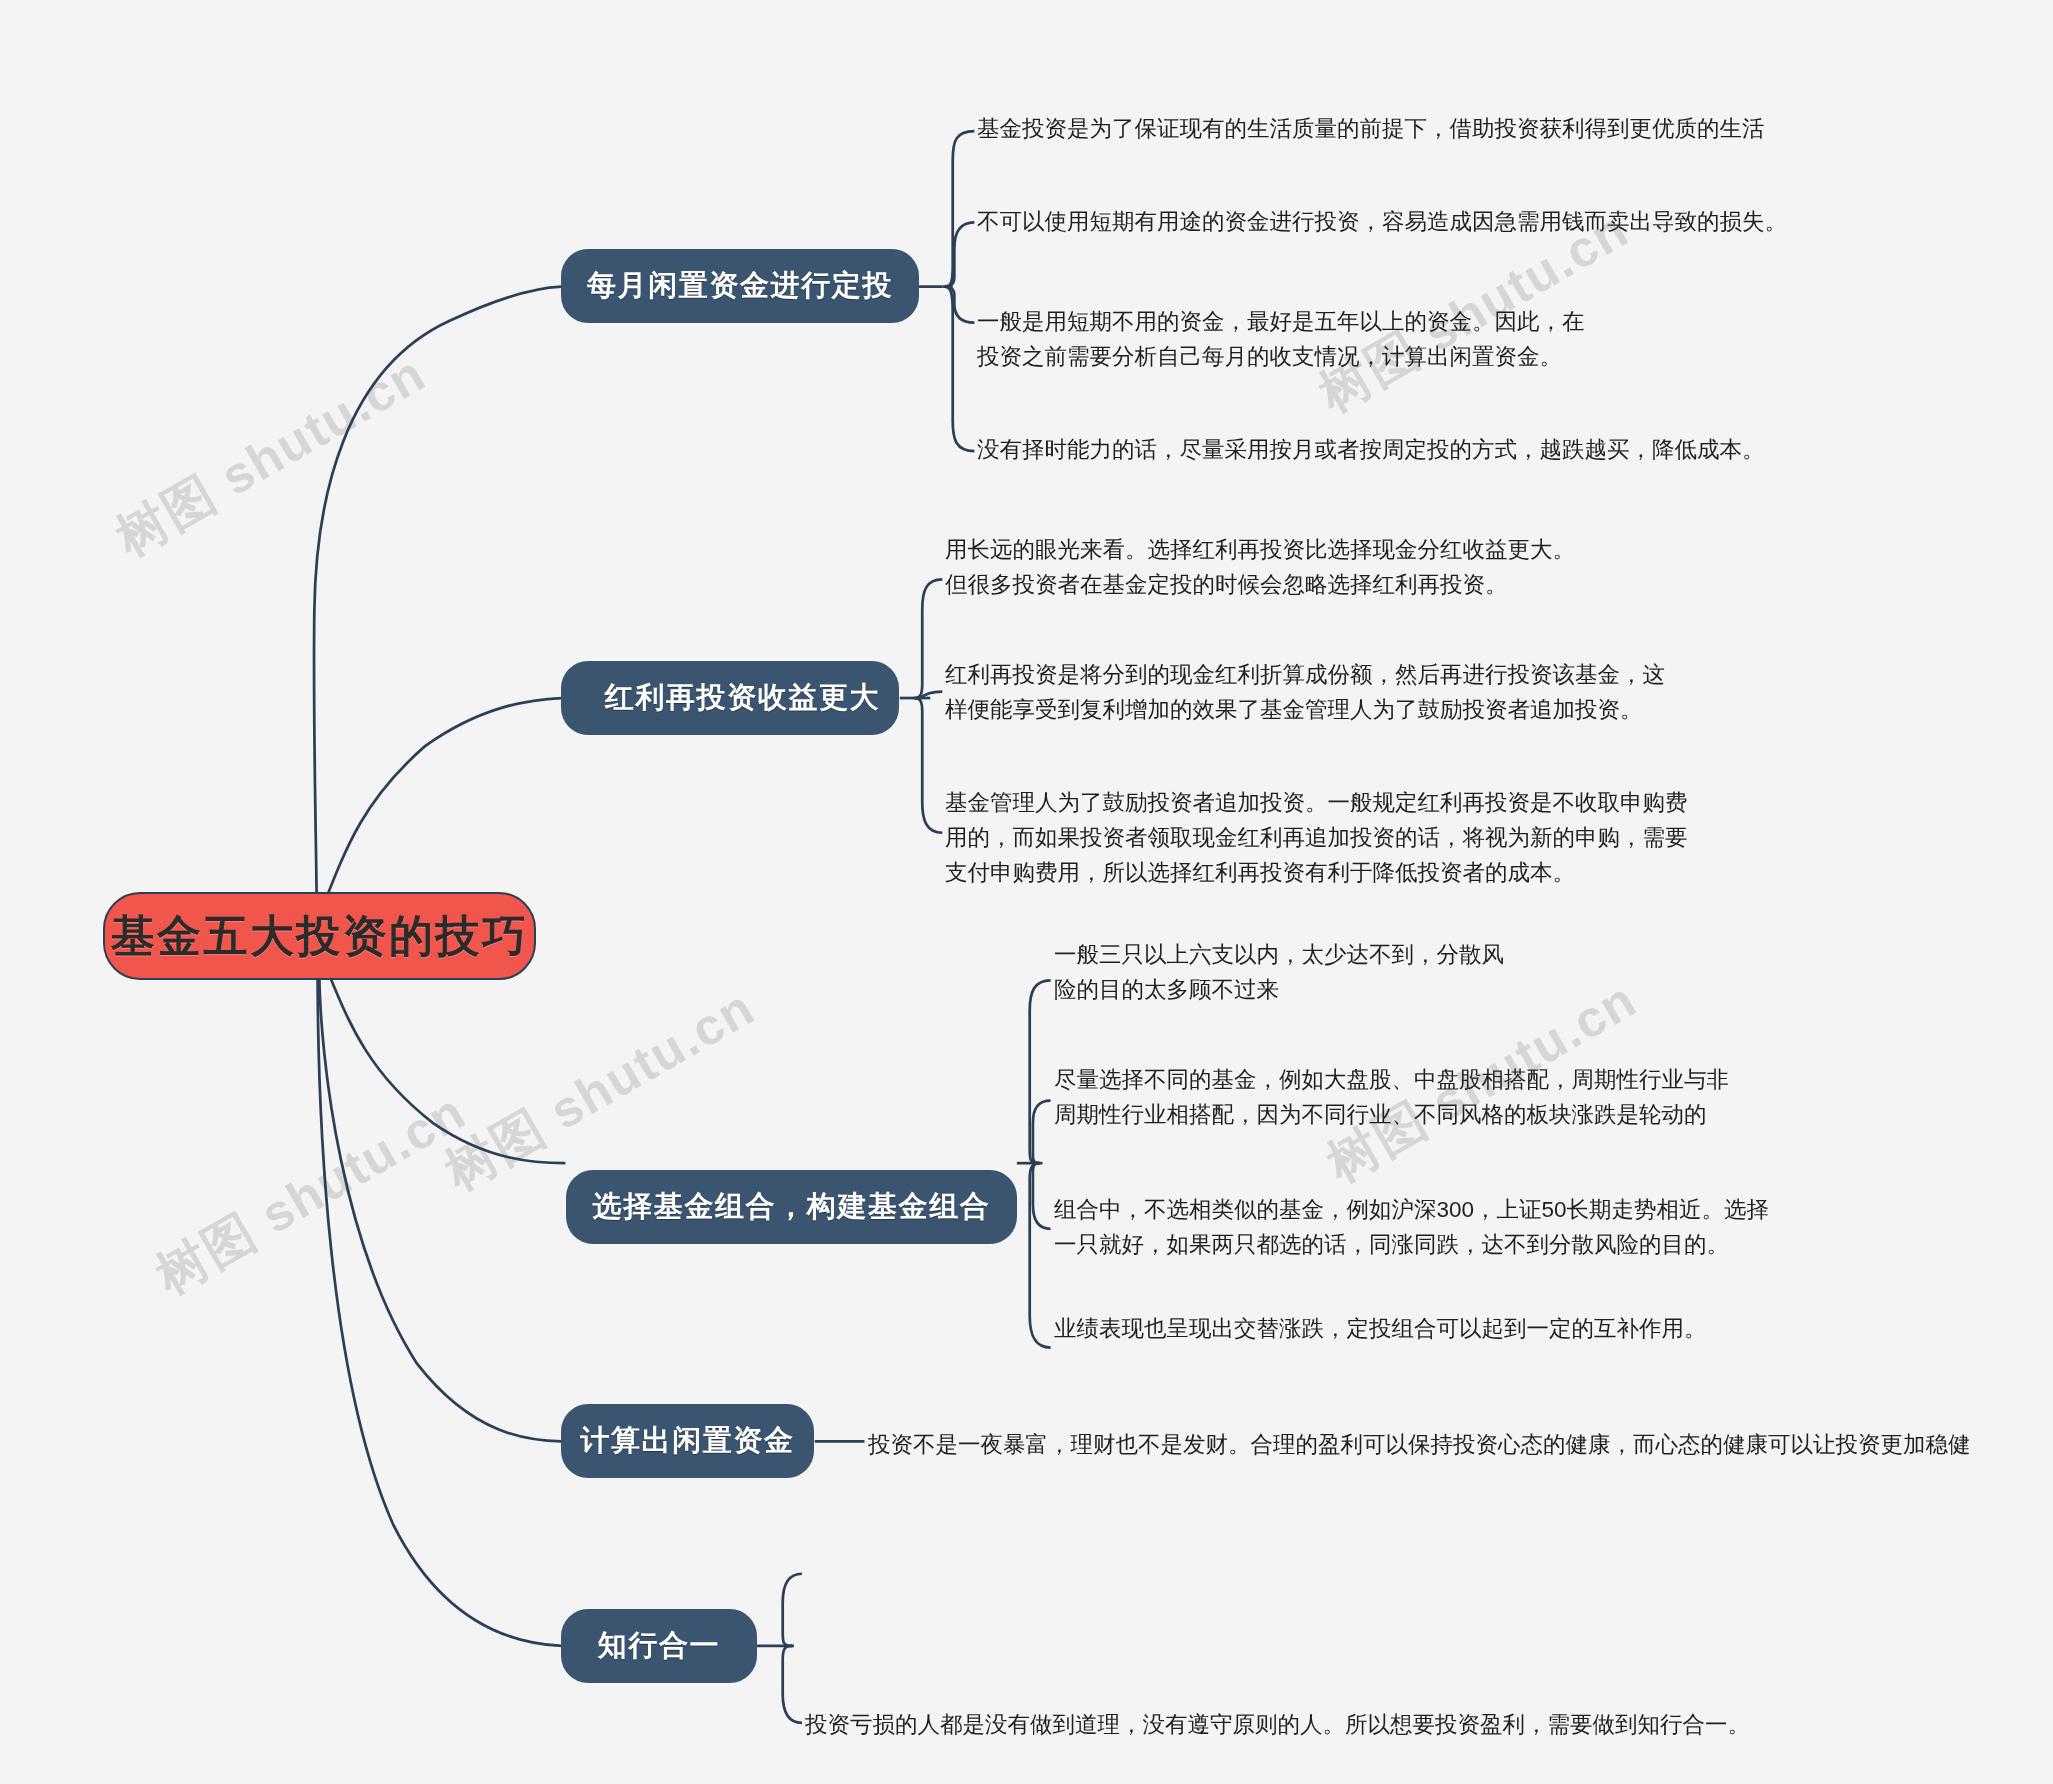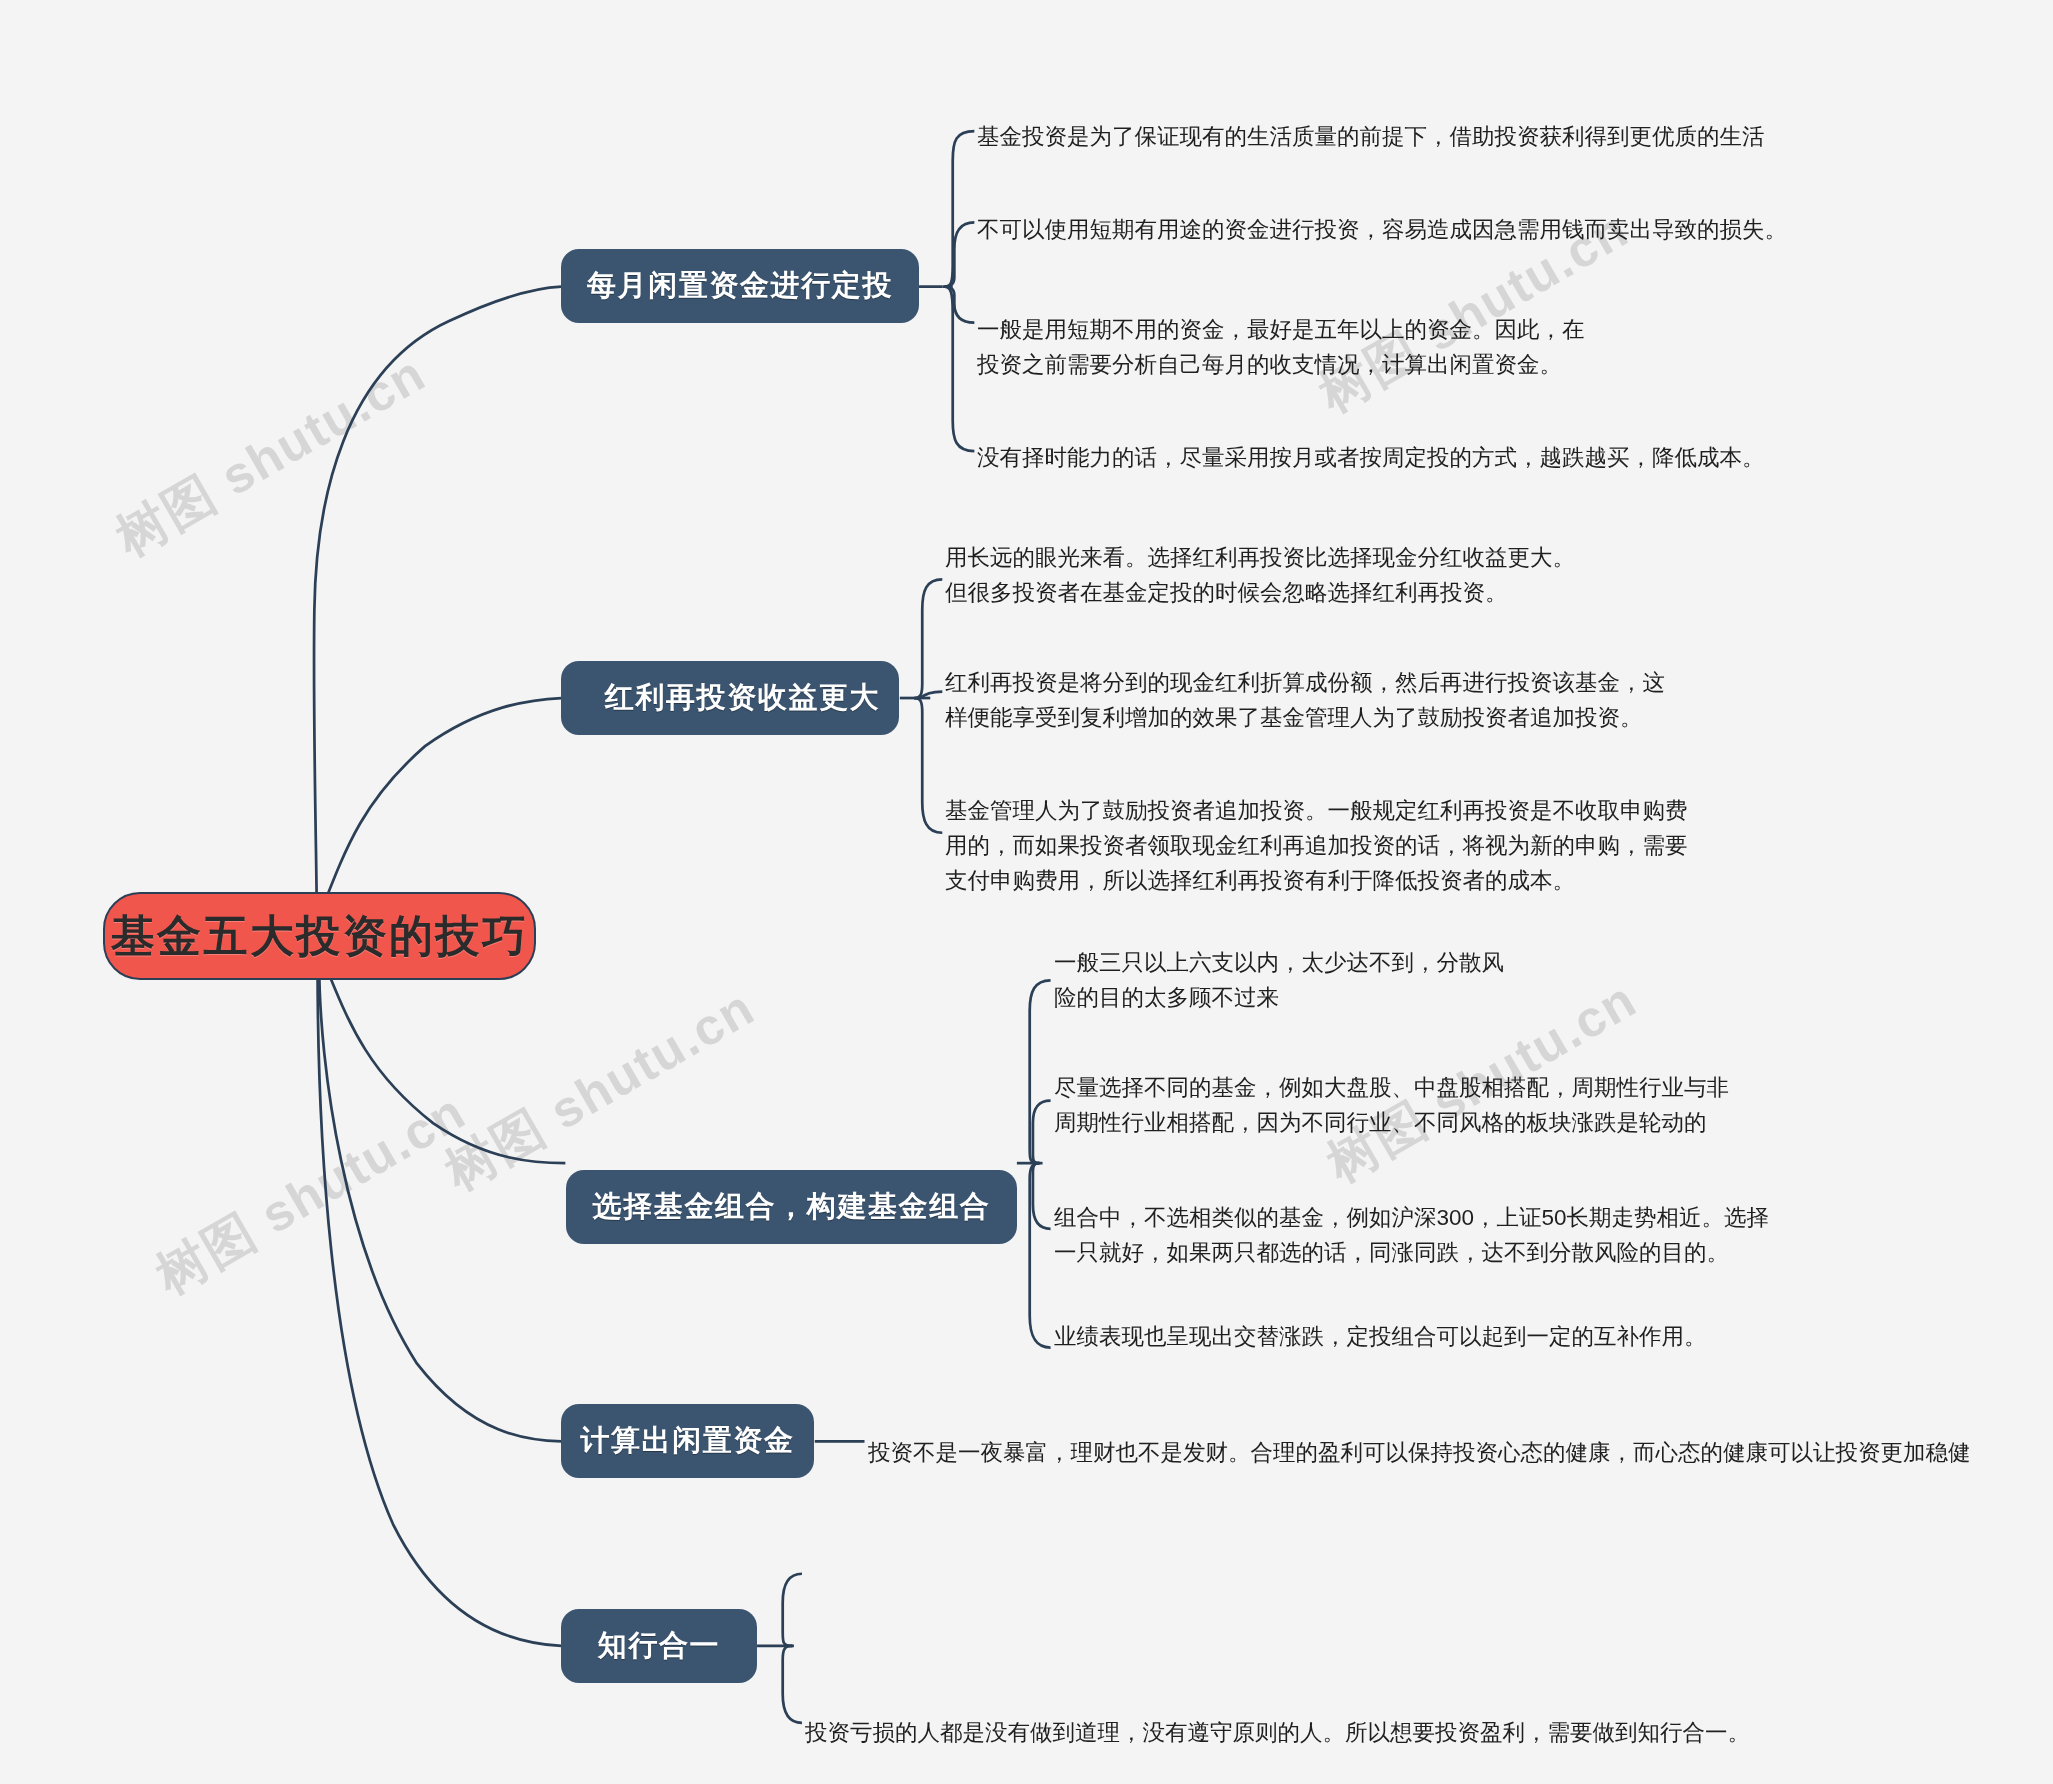--- a/index.html
+++ b/index.html
@@ -41,37 +41,36 @@
     color:#2b2b2b;
     font-size:44px;
     font-weight:700;
     display:flex;align-items:center;justify-content:center;
     letter-spacing:2.4px;
     text-shadow:0 0.8px 0 rgba(255,255,255,.25);
   }
 
   .branch{
     background:#3b5570;
-    border-radius:18px;
+    border-radius:27px;
     color:#ffffff;
     font-size:29px;
     font-weight:700;
     display:flex;align-items:center;justify-content:center;
     letter-spacing:1.6px;
     text-shadow:0 0.8px 0.8px rgba(0,0,0,.35);
   }
 
   .leaf{
     color:#1f1f1f;
     font-size:22.5px;
     line-height:1.55;
     white-space:pre-line;
     z-index:3;
     position:absolute;
-    margin-top:8px;
   }
 </style>
 </head>
 <body>
 
 <div id="stage">
 
   <div class="wm" style="left:104px;top:513px;">树图 shutu.cn</div>
   <div class="wm" style="left:1307px;top:369px;">树图 shutu.cn</div>
   <div class="wm" style="left:144px;top:1251px;">树图 shutu.cn</div>

